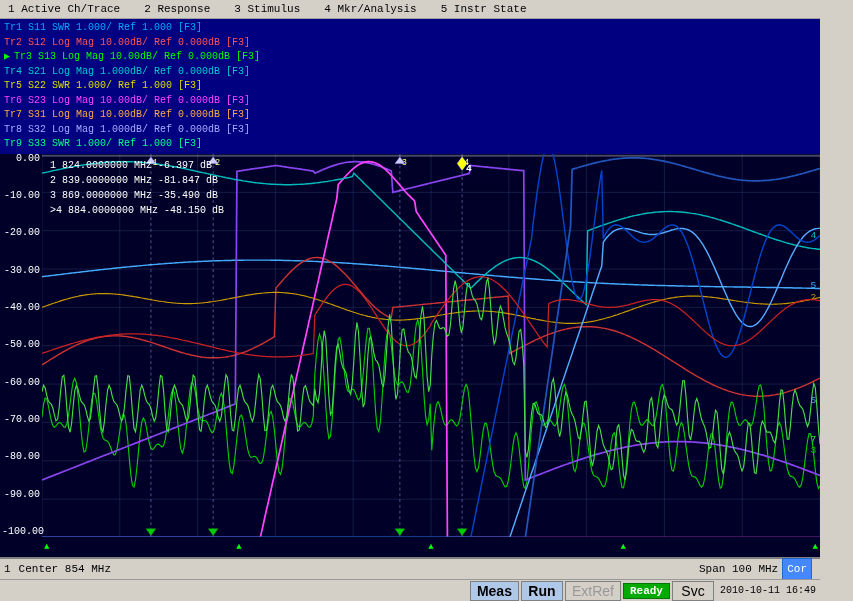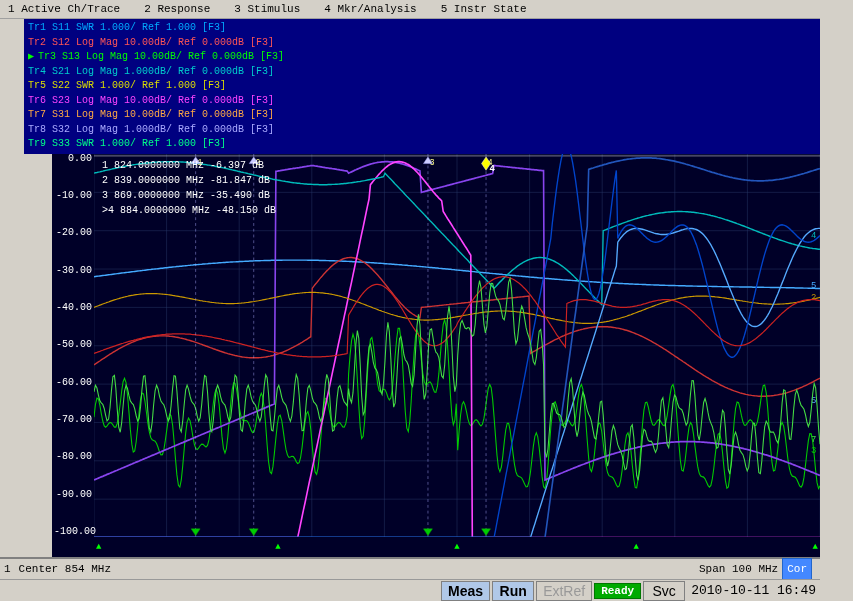--- a/index.html
+++ b/index.html
@@ -49,21 +49,20 @@
       line-height: 1.45;
     }
     .trace-line { display: flex; align-items: center; gap: 2px; }
 
     
     #chart-container {
       flex: 1;
       background: #000080;
       position: relative;
       overflow: hidden;
-      margin-left: 28px;
     }
     #y-axis-labels {
       position: absolute;
       left: 0;
       top: 0;
       bottom: 20px;
       width: 42px;
       display: flex;
       flex-direction: column;
       justify-content: space-between;
@@ -131,21 +130,21 @@
 <div id="app">
 
   <div id="menu-bar">
     <span class="menu-item">1 Active Ch/Trace</span>
     <span class="menu-item">2 Response</span>
     <span class="menu-item">3 Stimulus</span>
     <span class="menu-item">4 Mkr/Analysis</span>
     <span class="menu-item">5 Instr State</span>
   </div>
 
-  <div id="main-area" style="flex:1; display:flex; flex-direction:column; overflow:hidden;padding-left:24px;">
+  <div id="main-area" style="flex:1; display:flex; flex-direction:column; overflow:hidden;">
 
     <div id="trace-legend">
       <div class="trace-line">
         <span style="color:#00aaff;">Tr1 S11 SWR 1.000/ Ref 1.000 [F3]</span>
       </div>
       <div class="trace-line">
         <span style="color:#ff5555;">Tr2 S12 Log Mag 10.00dB/ Ref 0.000dB [F3]</span>
       </div>
       <div class="trace-line" style="display:flex;align-items:center;">
         <span style="color:#00ff00;font-weight:bold;margin-right:2px;">▶</span>
@@ -290,15 +289,15 @@
     <span style="font-size:11px;background:#4488ff;color:#fff;padding:4px 4px;margin-right:4px;border:1px solid #2266cc;">Cor</span>
   </div>
 
   <div style="height:22px;background:#d4d0c8;display:flex;align-items:center;padding:0 4px;gap:2px;border-top:1px solid #999;">
     <div style="flex:1;"></div>
     <button class="status-btn active">Meas</button>
     <button class="status-btn active">Run</button>
     <button class="status-btn dimmed">ExtRef</button>
     <span class="status-ready">Ready</span>
     <button class="status-btn">Svc</button>
-    <span style="font-size:13px;margin-left:4px;">2010-10-11 16:49</span>
+    <span style="font-size:10px;margin-left:4px;">2010-10-11 16:49</span>
   </div>
 </div>
 
 </body></html>

